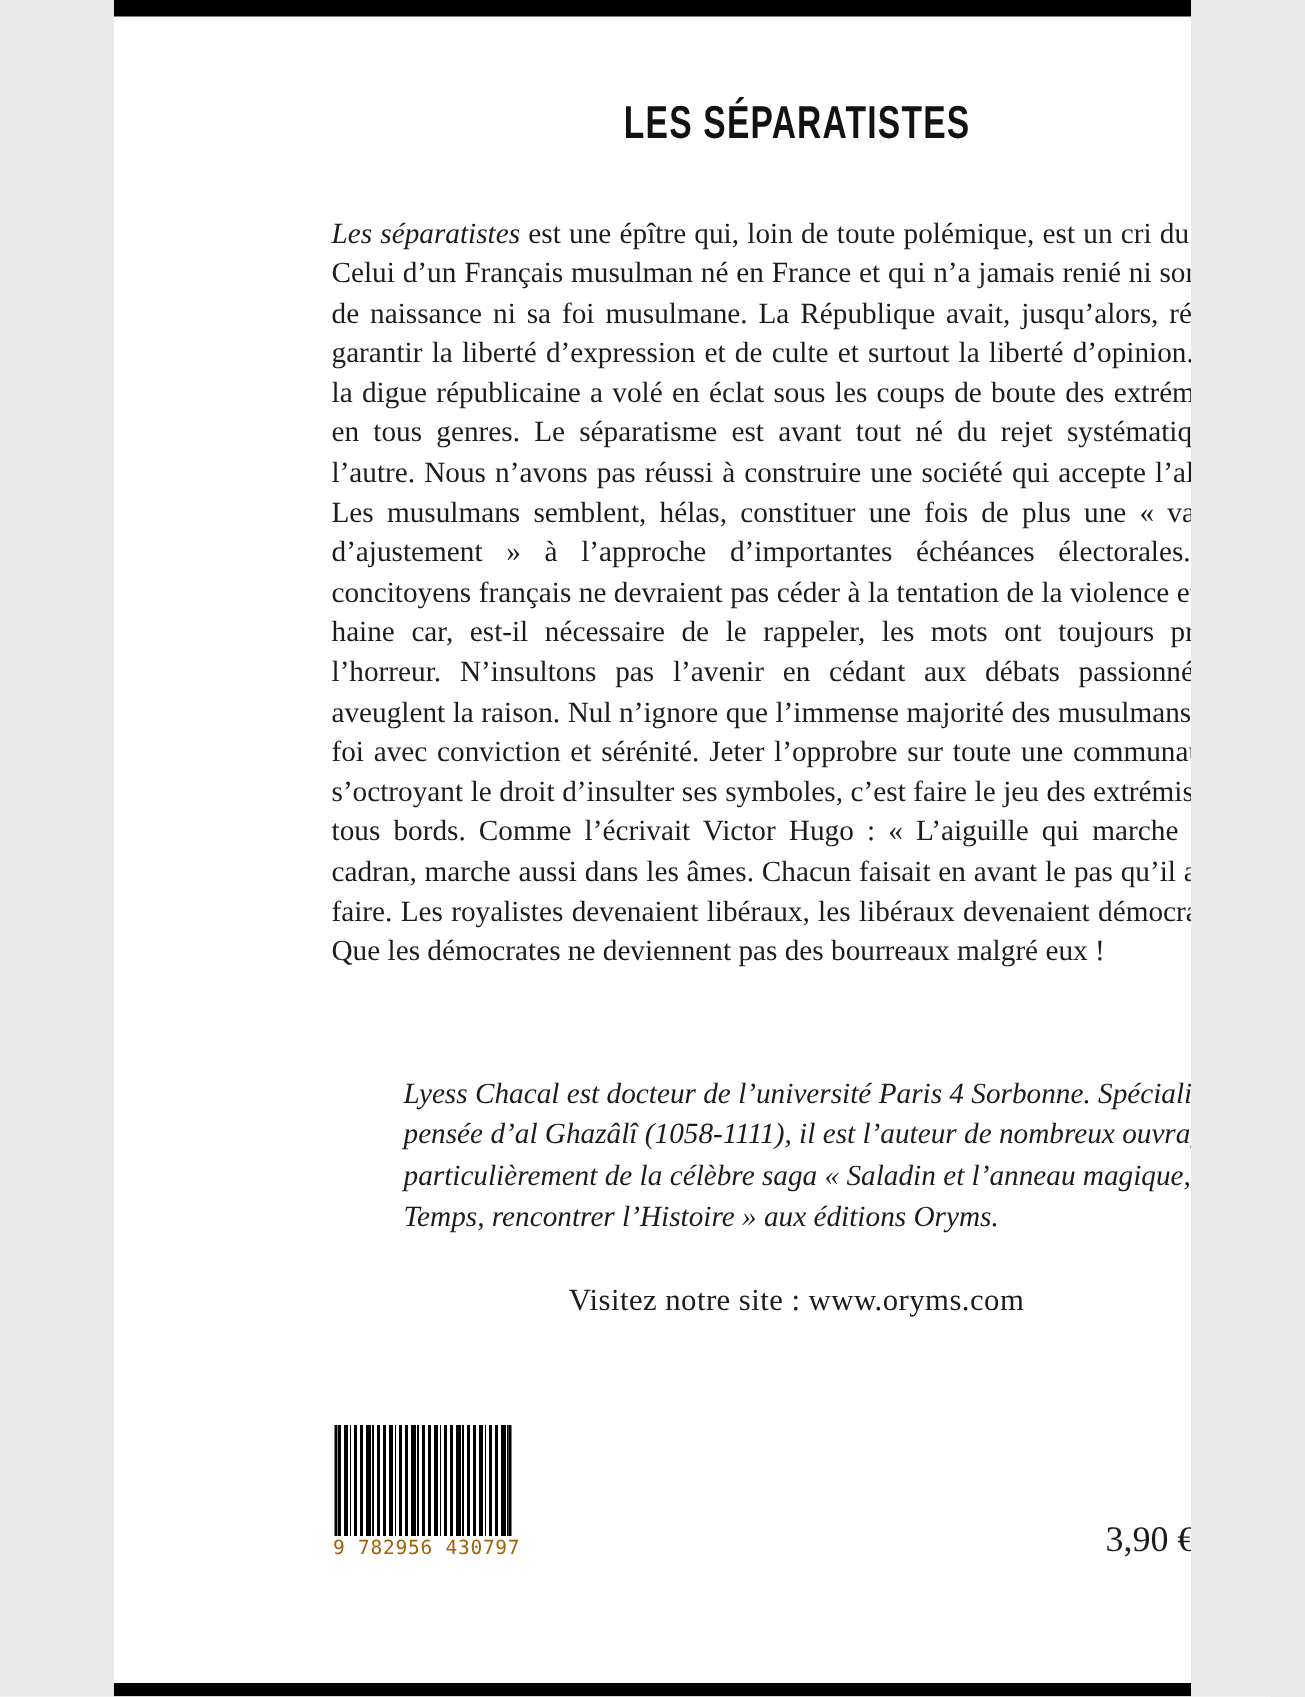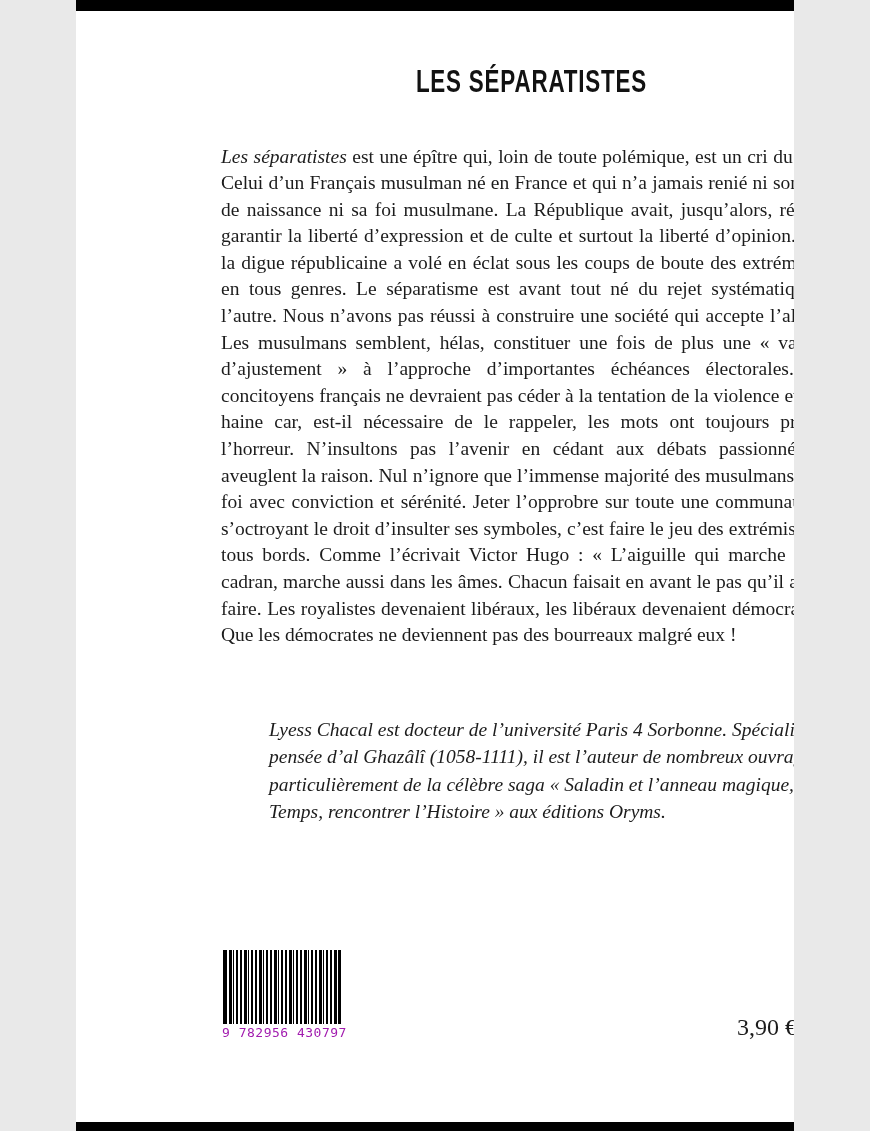--- a/index.html
+++ b/index.html
@@ -76,21 +76,21 @@
       #fff 13px,#fff 15px);
     border-left:2px solid #000;
     border-right:2px solid #000;
   }
   #barcode .digits{
     margin-top:1px;
     font-family:"DejaVu Sans Mono", monospace;
     font-size:13px;
     letter-spacing:0.5px;
     white-space:nowrap;
-    color:#a21caf;
+    color:#a16207;
   }
 
   #price{
     position:absolute;left:616px;top:1014px;width:150px;
     text-align:center;
     font-size:24px;
   }
 
   
   .vtext{
@@ -128,20 +128,21 @@
   <div id="trim-top" class="trim-bar"></div>
 
   <div id="title-wrap" class="col">
     <span class="t">LES SÉPARATISTES</span>
   </div>
 
   <p id="synopsis" class="col"><span class="lead">Les séparatistes</span><span> est une épître qui, loin de toute polémique, est un cri du cœur. Celui d’un Français musulman né en France et qui n’a jamais renié ni son pays de naissance ni sa foi musulmane. La République avait, jusqu’alors, réussi à garantir la liberté d’expression et de culte et surtout la liberté d’opinion. Mais la digue républicaine a volé en éclat sous les coups de boute des extrémismes en tous genres. Le séparatisme est avant tout né du rejet systématique de l’autre. Nous n’avons pas réussi à construire une société qui accepte l’altérité. Les musulmans semblent, hélas, constituer une fois de plus une « variable d’ajustement » à l’approche d’importantes échéances électorales. Nos concitoyens français ne devraient pas céder à la tentation de la violence et de la haine car, est-il nécessaire de le rappeler, les mots ont toujours précédé l’horreur. N’insultons pas l’avenir en cédant aux débats passionnés qui aveuglent la raison. Nul n’ignore que l’immense majorité des musulmans vit sa foi avec conviction et sérénité. Jeter l’opprobre sur toute une communauté en s’octroyant le droit d’insulter ses symboles, c’est faire le jeu des extrémistes de tous bords. Comme l’écrivait Victor Hugo : « L’aiguille qui marche sur le cadran, marche aussi dans les âmes. Chacun faisait en avant le pas qu’il avait à faire. Les royalistes devenaient libéraux, les libéraux devenaient démocrates ». Que les démocrates ne deviennent pas des bourreaux malgré eux !</span></p>
 
   <p id="bio" class="col">Lyess Chacal est docteur de l’université Paris 4 Sorbonne. Spécialiste de la pensée d’al Ghazâlî (1058-1111), il est l’auteur de nombreux ouvrages et plus particulièrement de la célèbre saga « Saladin et l’anneau magique, remonter le Temps, rencontrer l’Histoire » aux éditions Oryms.</p>
 
+  <div id="website" class="col">Visitez notre site : www.oryms.com</div>
 
   <div id="barcode">
     <div class="bars"></div>
     <div class="digits">9 782956 430797</div>
   </div>
 
   <div id="price">3,90 €</div>
 
   <span id="spine-author" class="vtext">Lyess CHACAL</span>
   <span id="spine-title" class="vtext">LES SÉPARATISTES</span>

